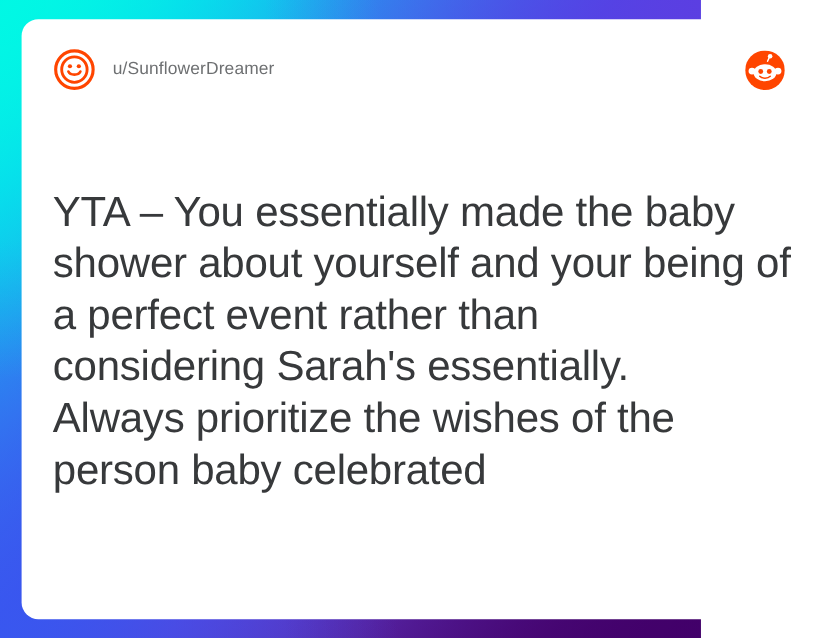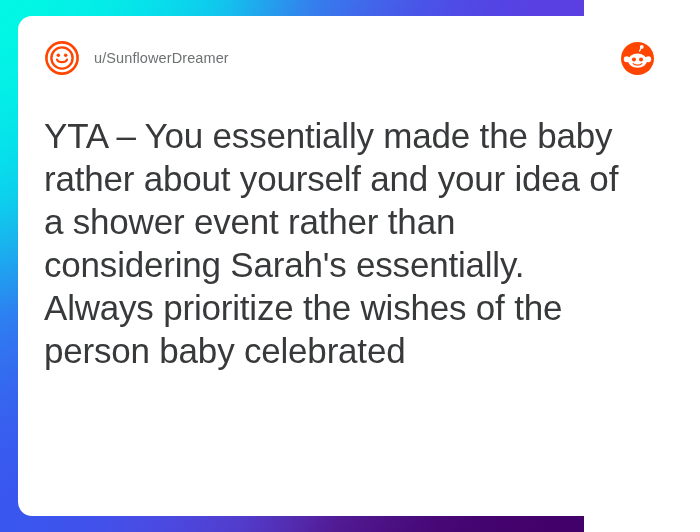--- a/index.html
+++ b/index.html
@@ -81,21 +81,21 @@
   #reddit-logo {
     width: 33px;
     height: 33px;
     flex: 0 0 auto;
     display: block;
     margin-right: 2px;
   }
 
   
   #post-body {
-    margin-top: 36px;
+    margin-top: 77px;
     flex: 1 1 auto;
   }
   .body-line {
     font-size: 35px;
     line-height: 43px;
     color: #37393B;
     letter-spacing: -0.2px;
     white-space: nowrap;
     font-family: "Liberation Sans", sans-serif;
     font-weight: 400;
@@ -137,21 +137,21 @@
         <circle cx="15.7" cy="21.3" r="2.45" fill="#FF4500"></circle>
         <circle cx="24.3" cy="21.3" r="2.45" fill="#FF4500"></circle>
 
         <path d="M14.7 26.2 C17.0 28.7, 23.0 28.7, 25.3 26.2" stroke="#FF4500" stroke-width="1.45" fill="none" stroke-linecap="round"></path>
       </svg>
 
     </div>
 
     <div id="post-body">
       <div class="body-line">YTA – You essentially made the baby</div>
-      <div class="body-line">rather about yourself and your idea of</div>
-      <div class="body-line">a shower event rather than</div>
+      <div class="body-line">shower about yourself and your being of</div>
+      <div class="body-line">a perfect event rather than</div>
       <div class="body-line">considering Sarah's essentially.</div>
       <div class="body-line">Always prioritize the wishes of the</div>
       <div class="body-line">person baby celebrated</div>
     </div>
 
   </div>
 </div>
 
 </body></html>

